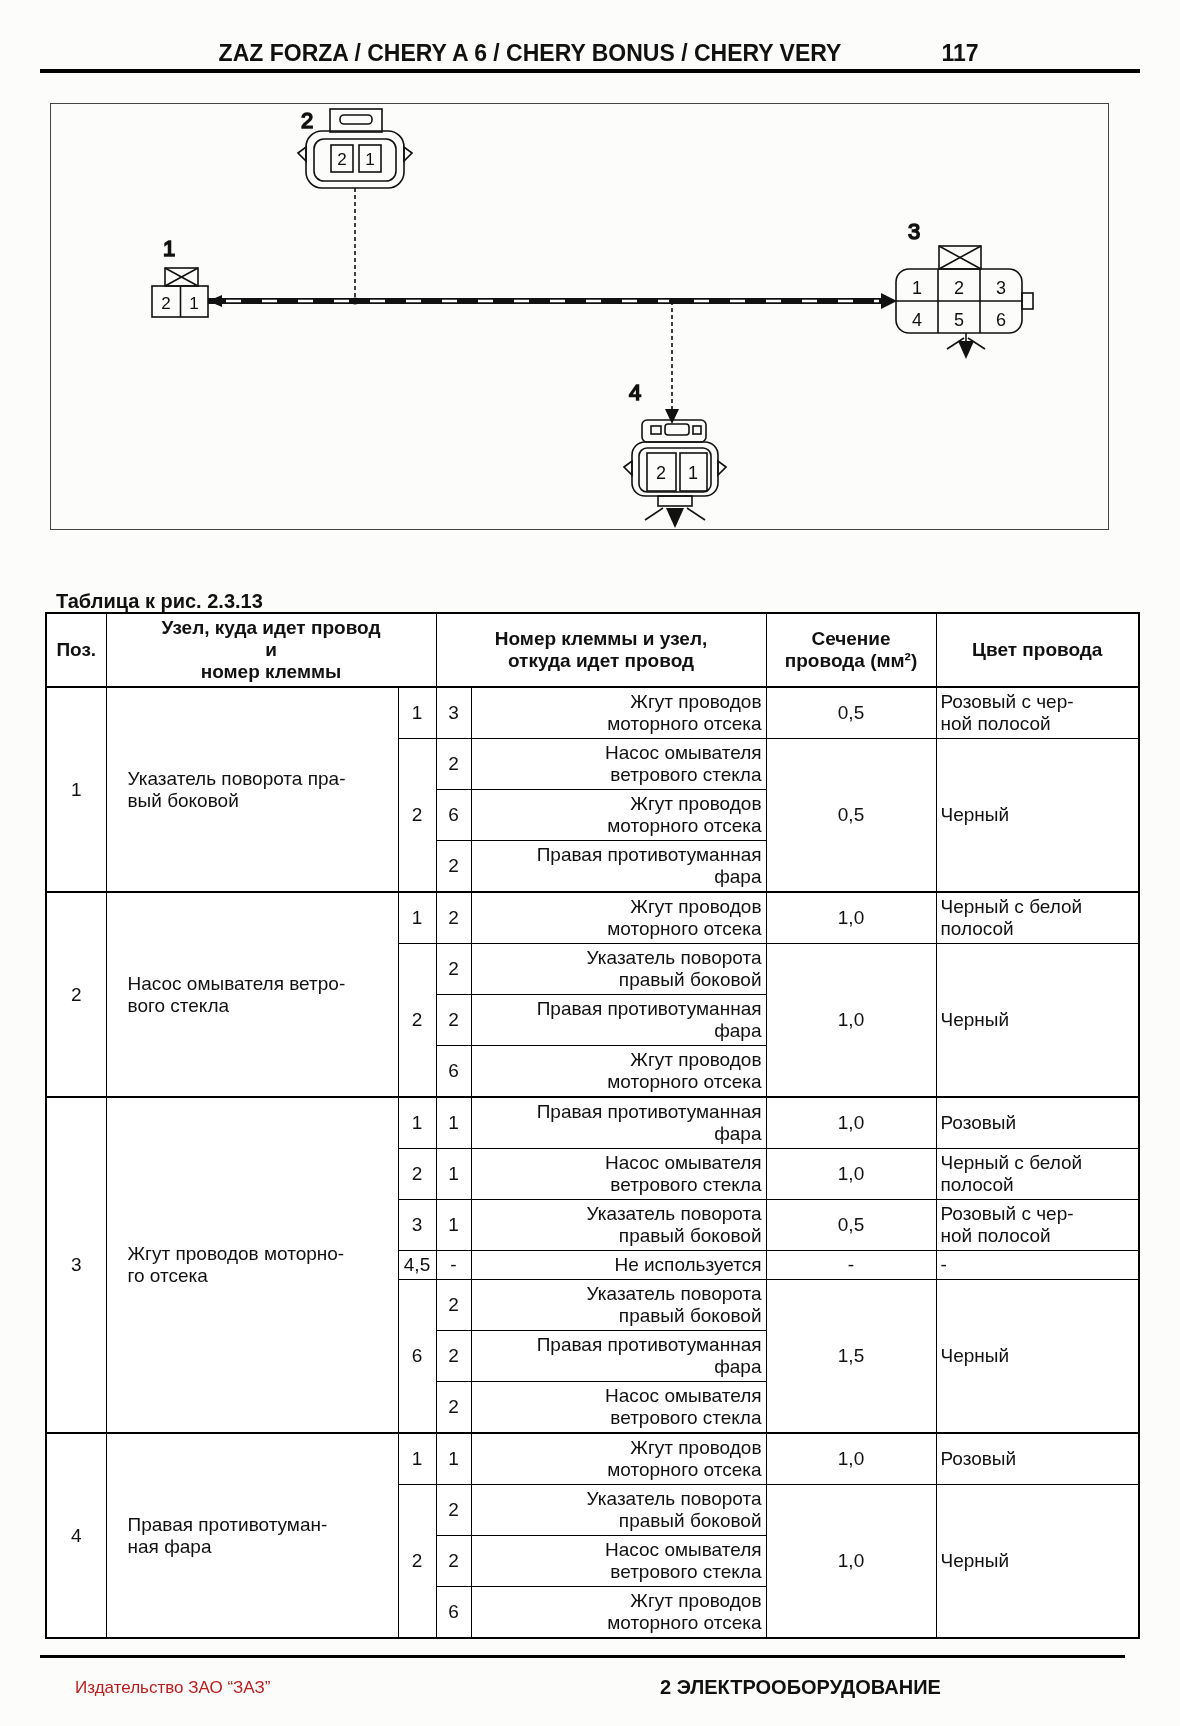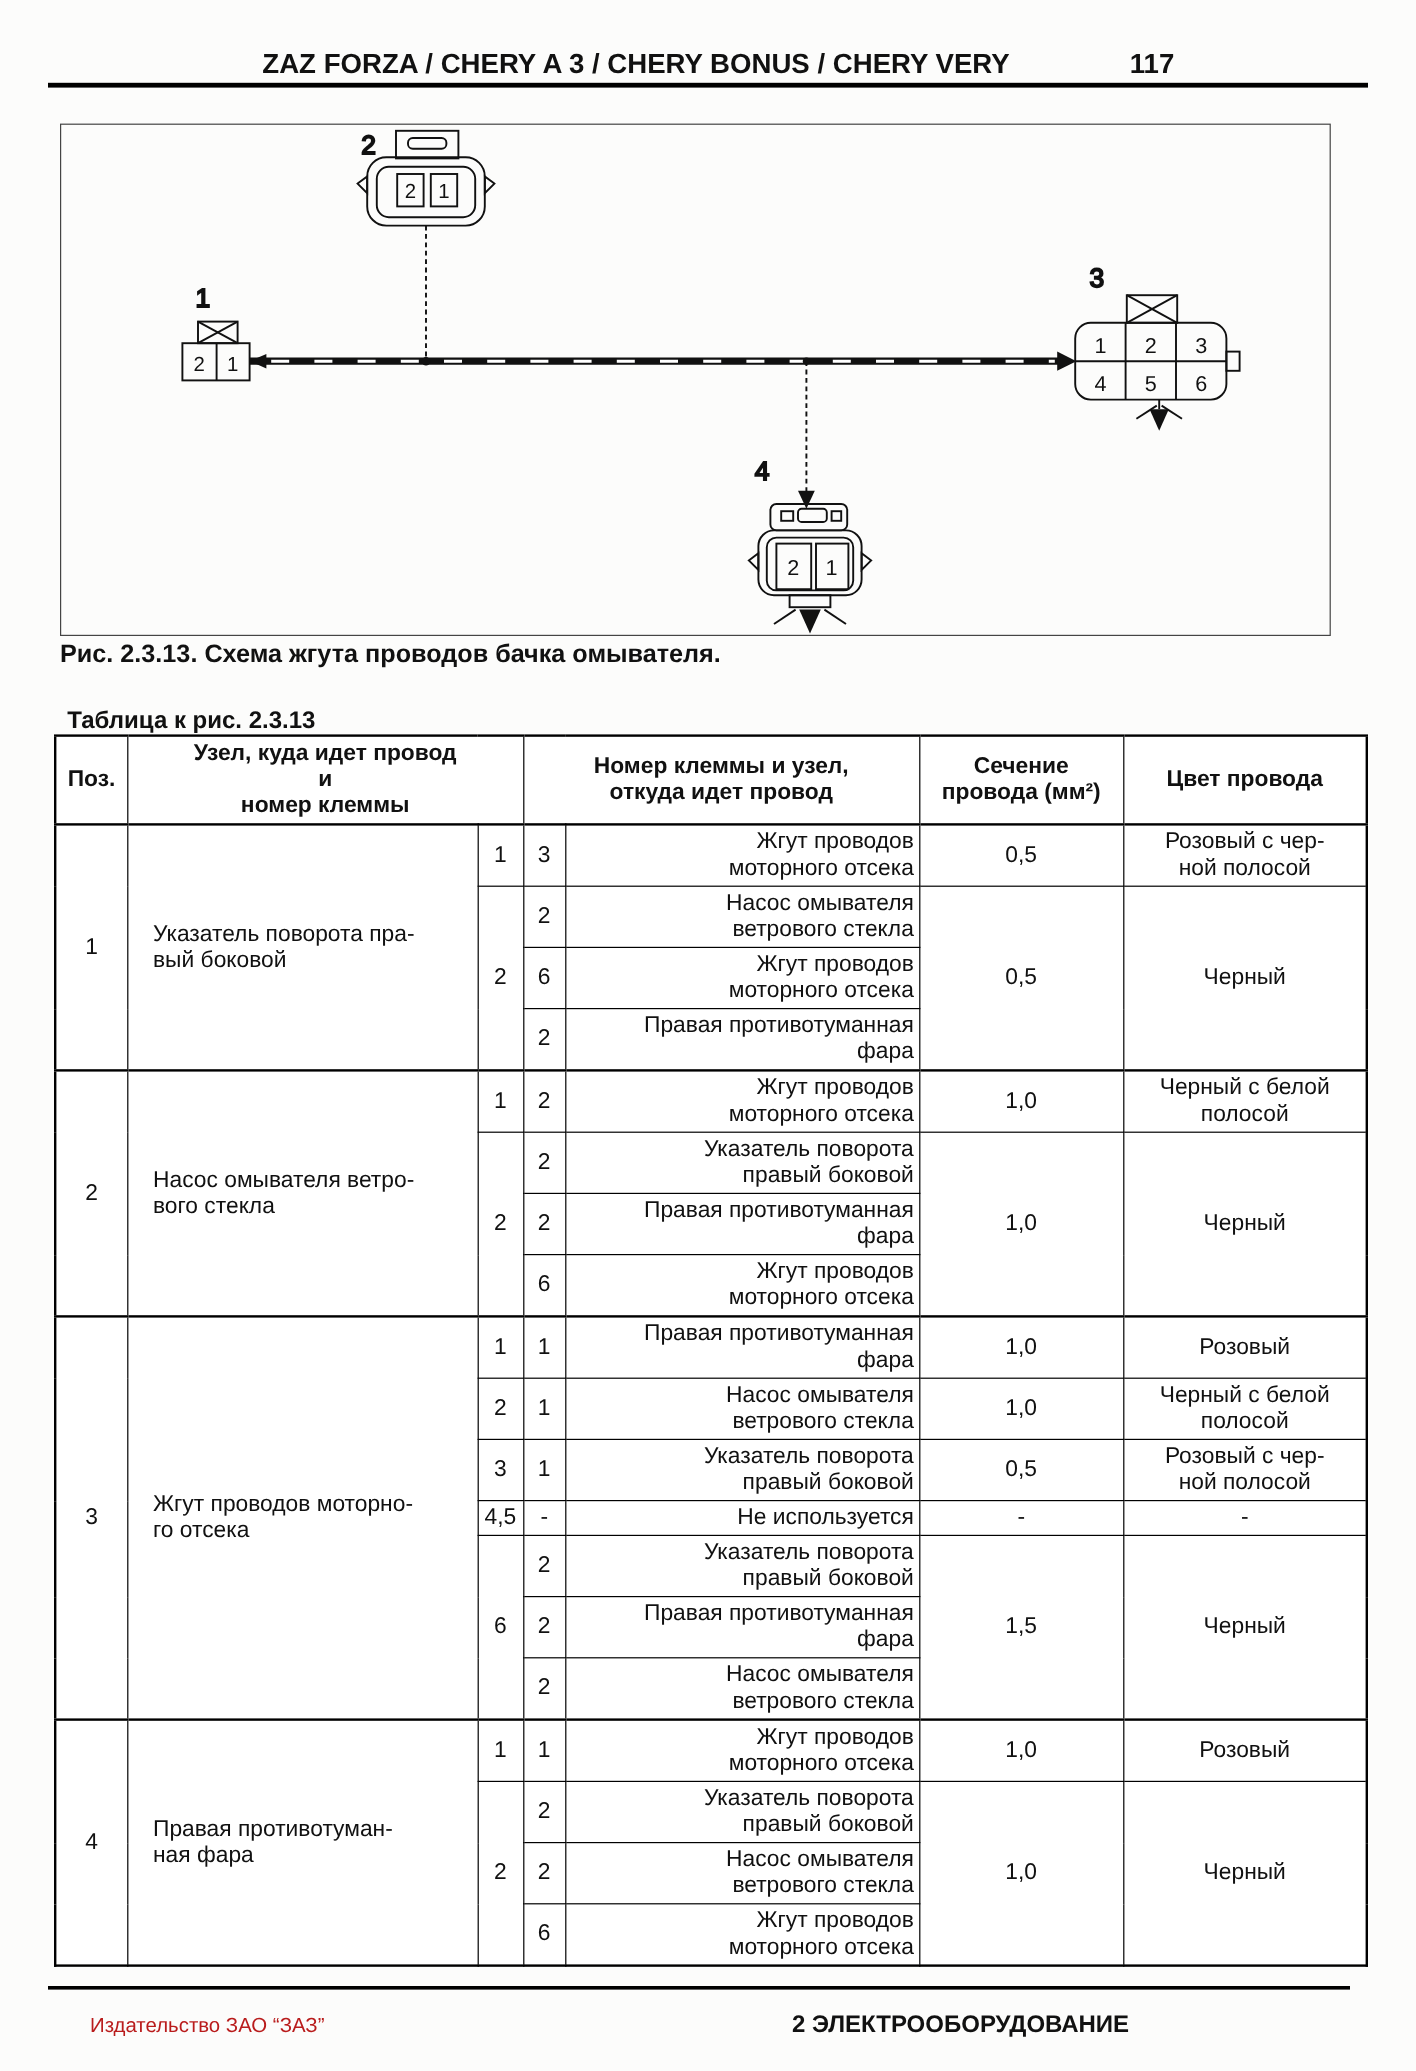--- a/index.html
+++ b/index.html
@@ -24,34 +24,34 @@
     padding:3px 4px;overflow:hidden;}
   th{font-weight:bold;text-align:center;white-space:pre-line;border-top:2.5px solid #000;border-bottom:2.5px solid #000;}
   table{border:2.5px solid #000;}
   td{font-weight:normal;}
   .pos-cell{text-align:center;}
   .unit-cell{text-align:left;padding-left:21px;white-space:pre-line;}
   .terminal-cell{text-align:center;}
   .pin-cell{text-align:center;padding:3px 2px;}
   .target-cell{text-align:right;padding-left:7px;white-space:pre-line;margin-top:13px;}
   .section-cell{text-align:center;}
-  .color-cell{text-align:center;white-space:pre-line;}
+  .color-cell{text-align:left;white-space:pre-line;}
   tr.block-start td{border-top:2px solid #000;}
   
   .rule-bottom{top:1655px;left:40px;width:1085px;height:3px;background:#000;}
   .footer-left{top:1678px;left:75px;font-size:17px;color:#b91c1c;}
   .footer-right{top:1676px;left:660px;width:438px;text-align:left;font-size:20px;font-weight:bold;}
   svg text{font-family:"Liberation Sans",sans-serif;fill:#111;}
 </style>
 </head>
 <body>
 
 <div class="page">
 
-  <div class="abs doc-title">ZAZ FORZA / CHERY A 3 / CHERY BONUS / CHERY VERY</div>
+  <div class="abs doc-title">ZAZ FORZA / CHERY A 6 / CHERY BONUS / CHERY VERY</div>
   <div class="abs page-num">117</div>
   <div class="abs rule-top"></div>
 
   <div class="abs fig-frame">
     <svg width="1057" height="425" viewBox="0 0 1057 425">
       <g stroke="#111" stroke-width="1.6" fill="none">
 
         <g>
           <text x="112" y="152" font-size="22">1</text>
           <rect x="114" y="164" width="33" height="18"></rect>
@@ -131,21 +131,20 @@
             <rect x="607" y="392" width="34" height="10"></rect>
             <line x1="612" y1="404" x2="594" y2="416"></line>
             <line x1="636" y1="404" x2="654" y2="416"></line>
             <polygon points="615,404 633,404 624,424" fill="#111" stroke="none"></polygon>
           </g>
         </g>
       </g>
     </svg>
   </div>
 
-  <div class="abs fig-caption">Рис. 2.3.13. Схема жгута проводов бачка омывателя.</div>
   <div class="abs tbl-title">Таблица к рис. 2.3.13</div>
 
   <div class="abs wiring">
     <table>
       <colgroup>
         <col style="width:60px">
           <col style="width:292px">
           <col style="width:38px">
         <col style="width:35px">
           <col style="width:295px">

